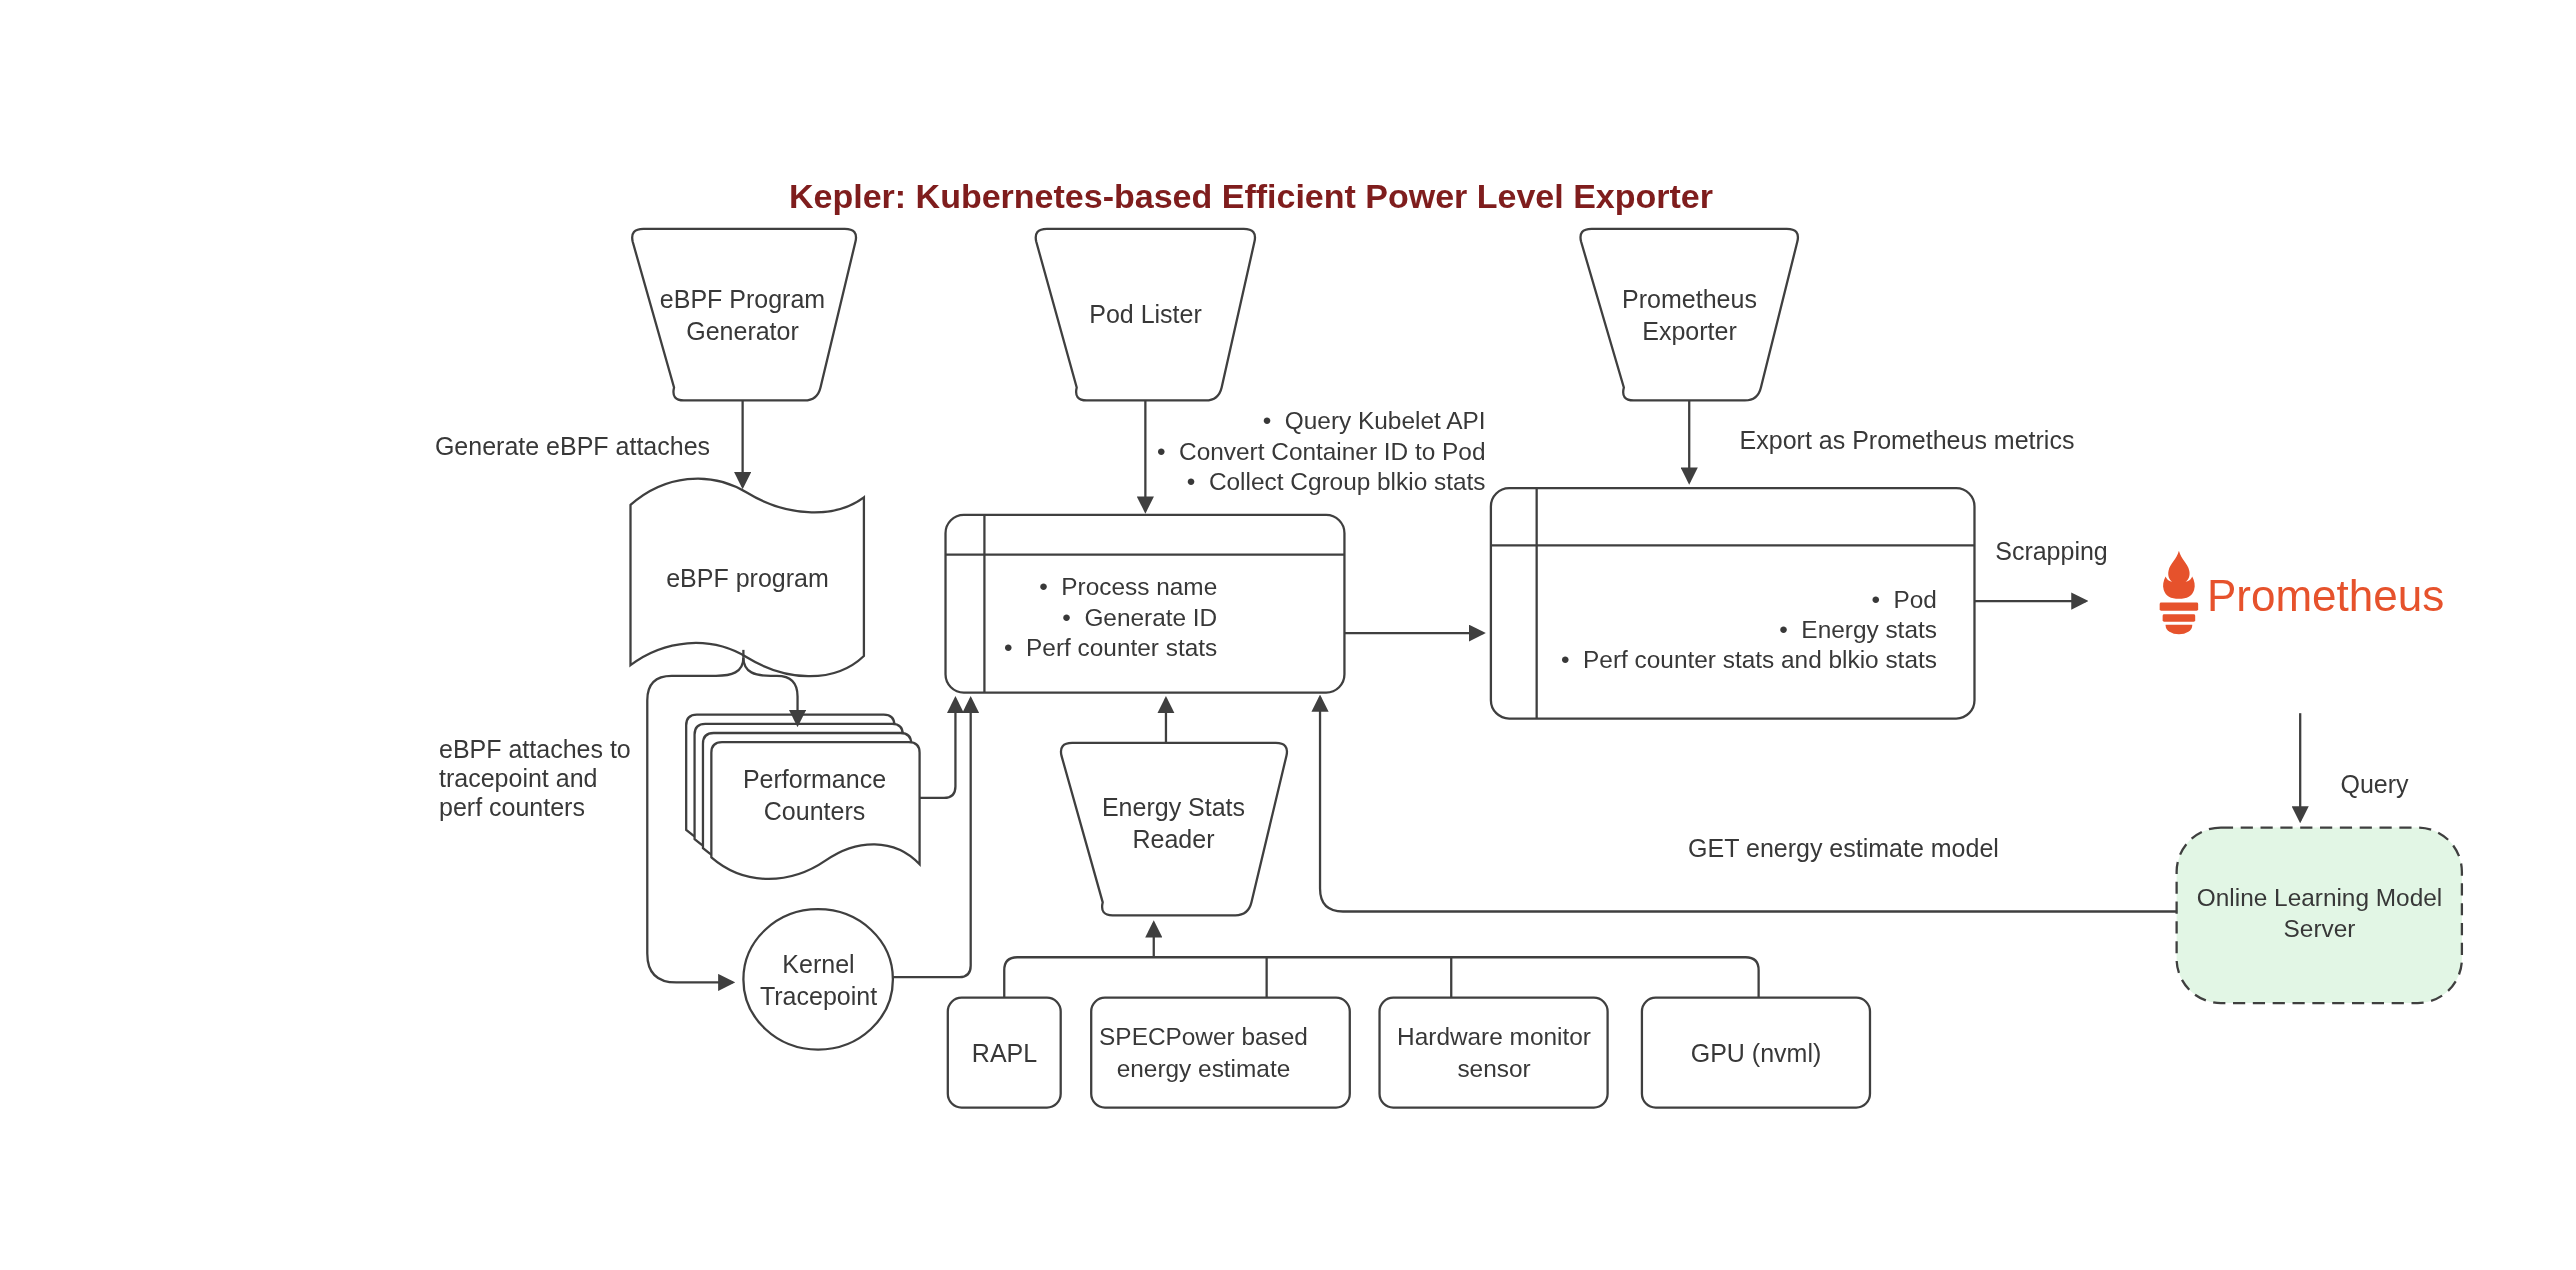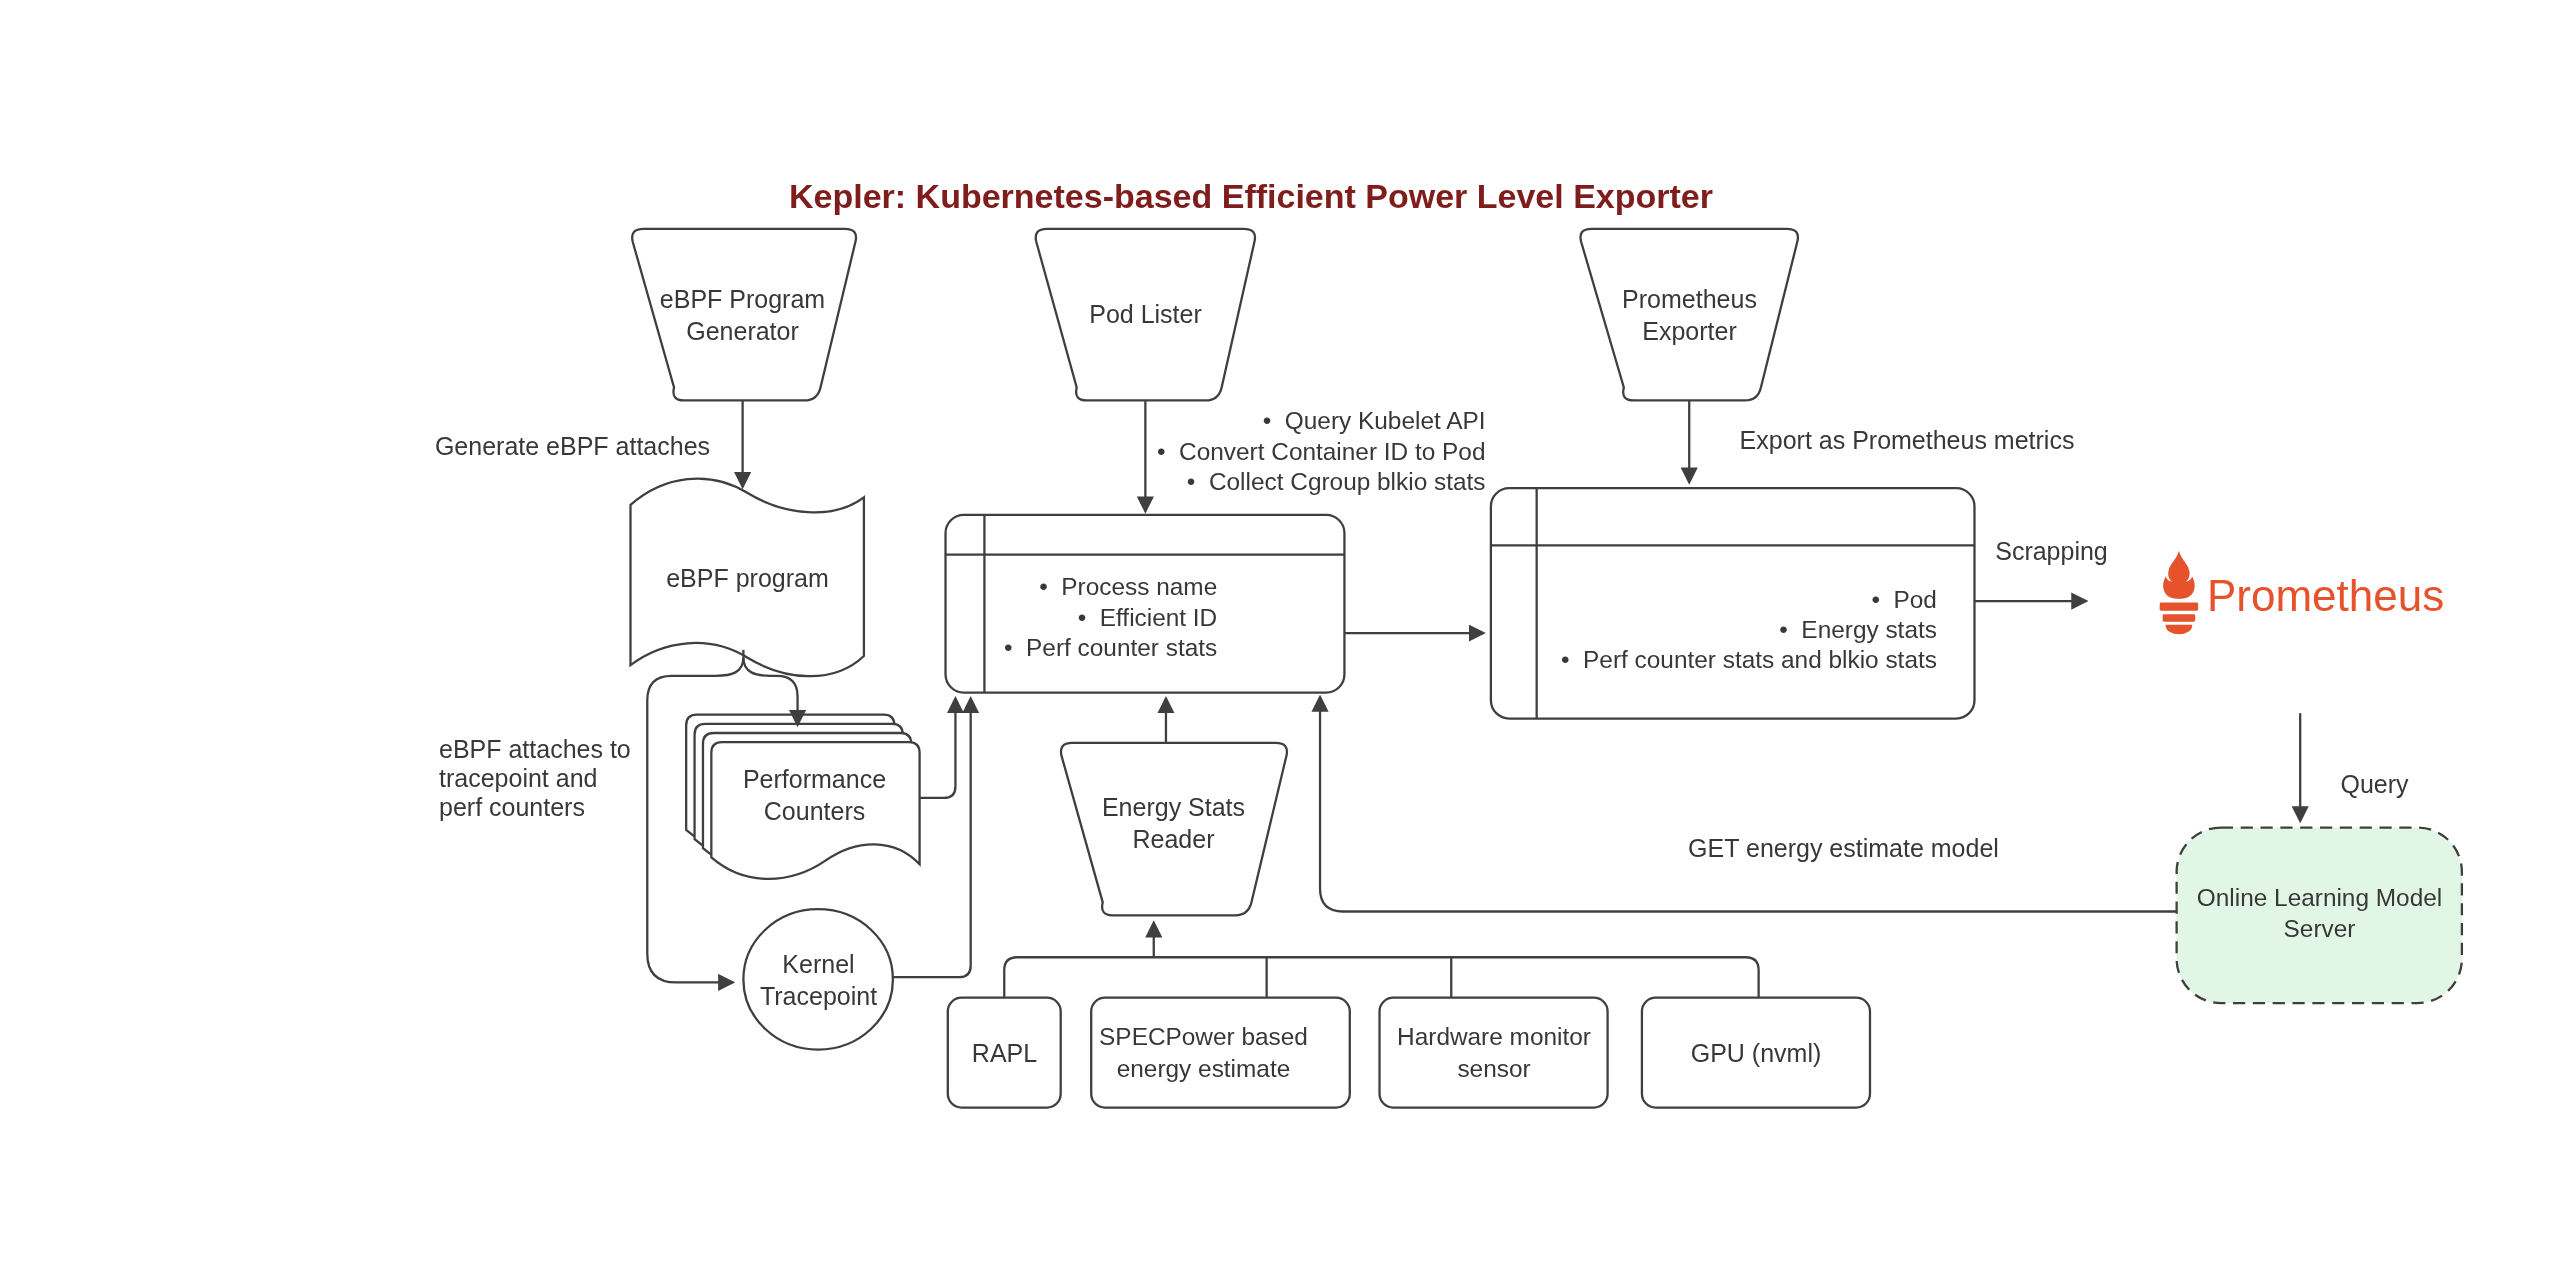--- a/index.html
+++ b/index.html
@@ -120,21 +120,21 @@
 
   <div class="lbl left" style="left:439px;top:735px;width:252px;line-height:29px;">eBPF attaches to
 tracepoint and
 perf counters</div>
 
   <div class="lbl" style="left:723px;top:948px;width:191px;">Kernel
 Tracepoint</div>
 
   <div class="bullets lh40" style="left:1004px;top:572px;">
       <div class="bullet">Process name</div>
-      <div class="bullet">Efficient ID</div>
+      <div class="bullet">Generate ID</div>
       <div class="bullet">Perf counter stats</div>
     </div>
 
   <div class="bullets lh39" style="left:1561px;top:585px;">
       <div class="bullet">Pod</div>
       <div class="bullet">Energy stats</div>
       <div class="bullet">Perf counter stats and blkio stats</div>
     </div>
 
   <div class="lbl" style="left:1724px;top:424px;width:366px;">Export as Prometheus metrics</div>

